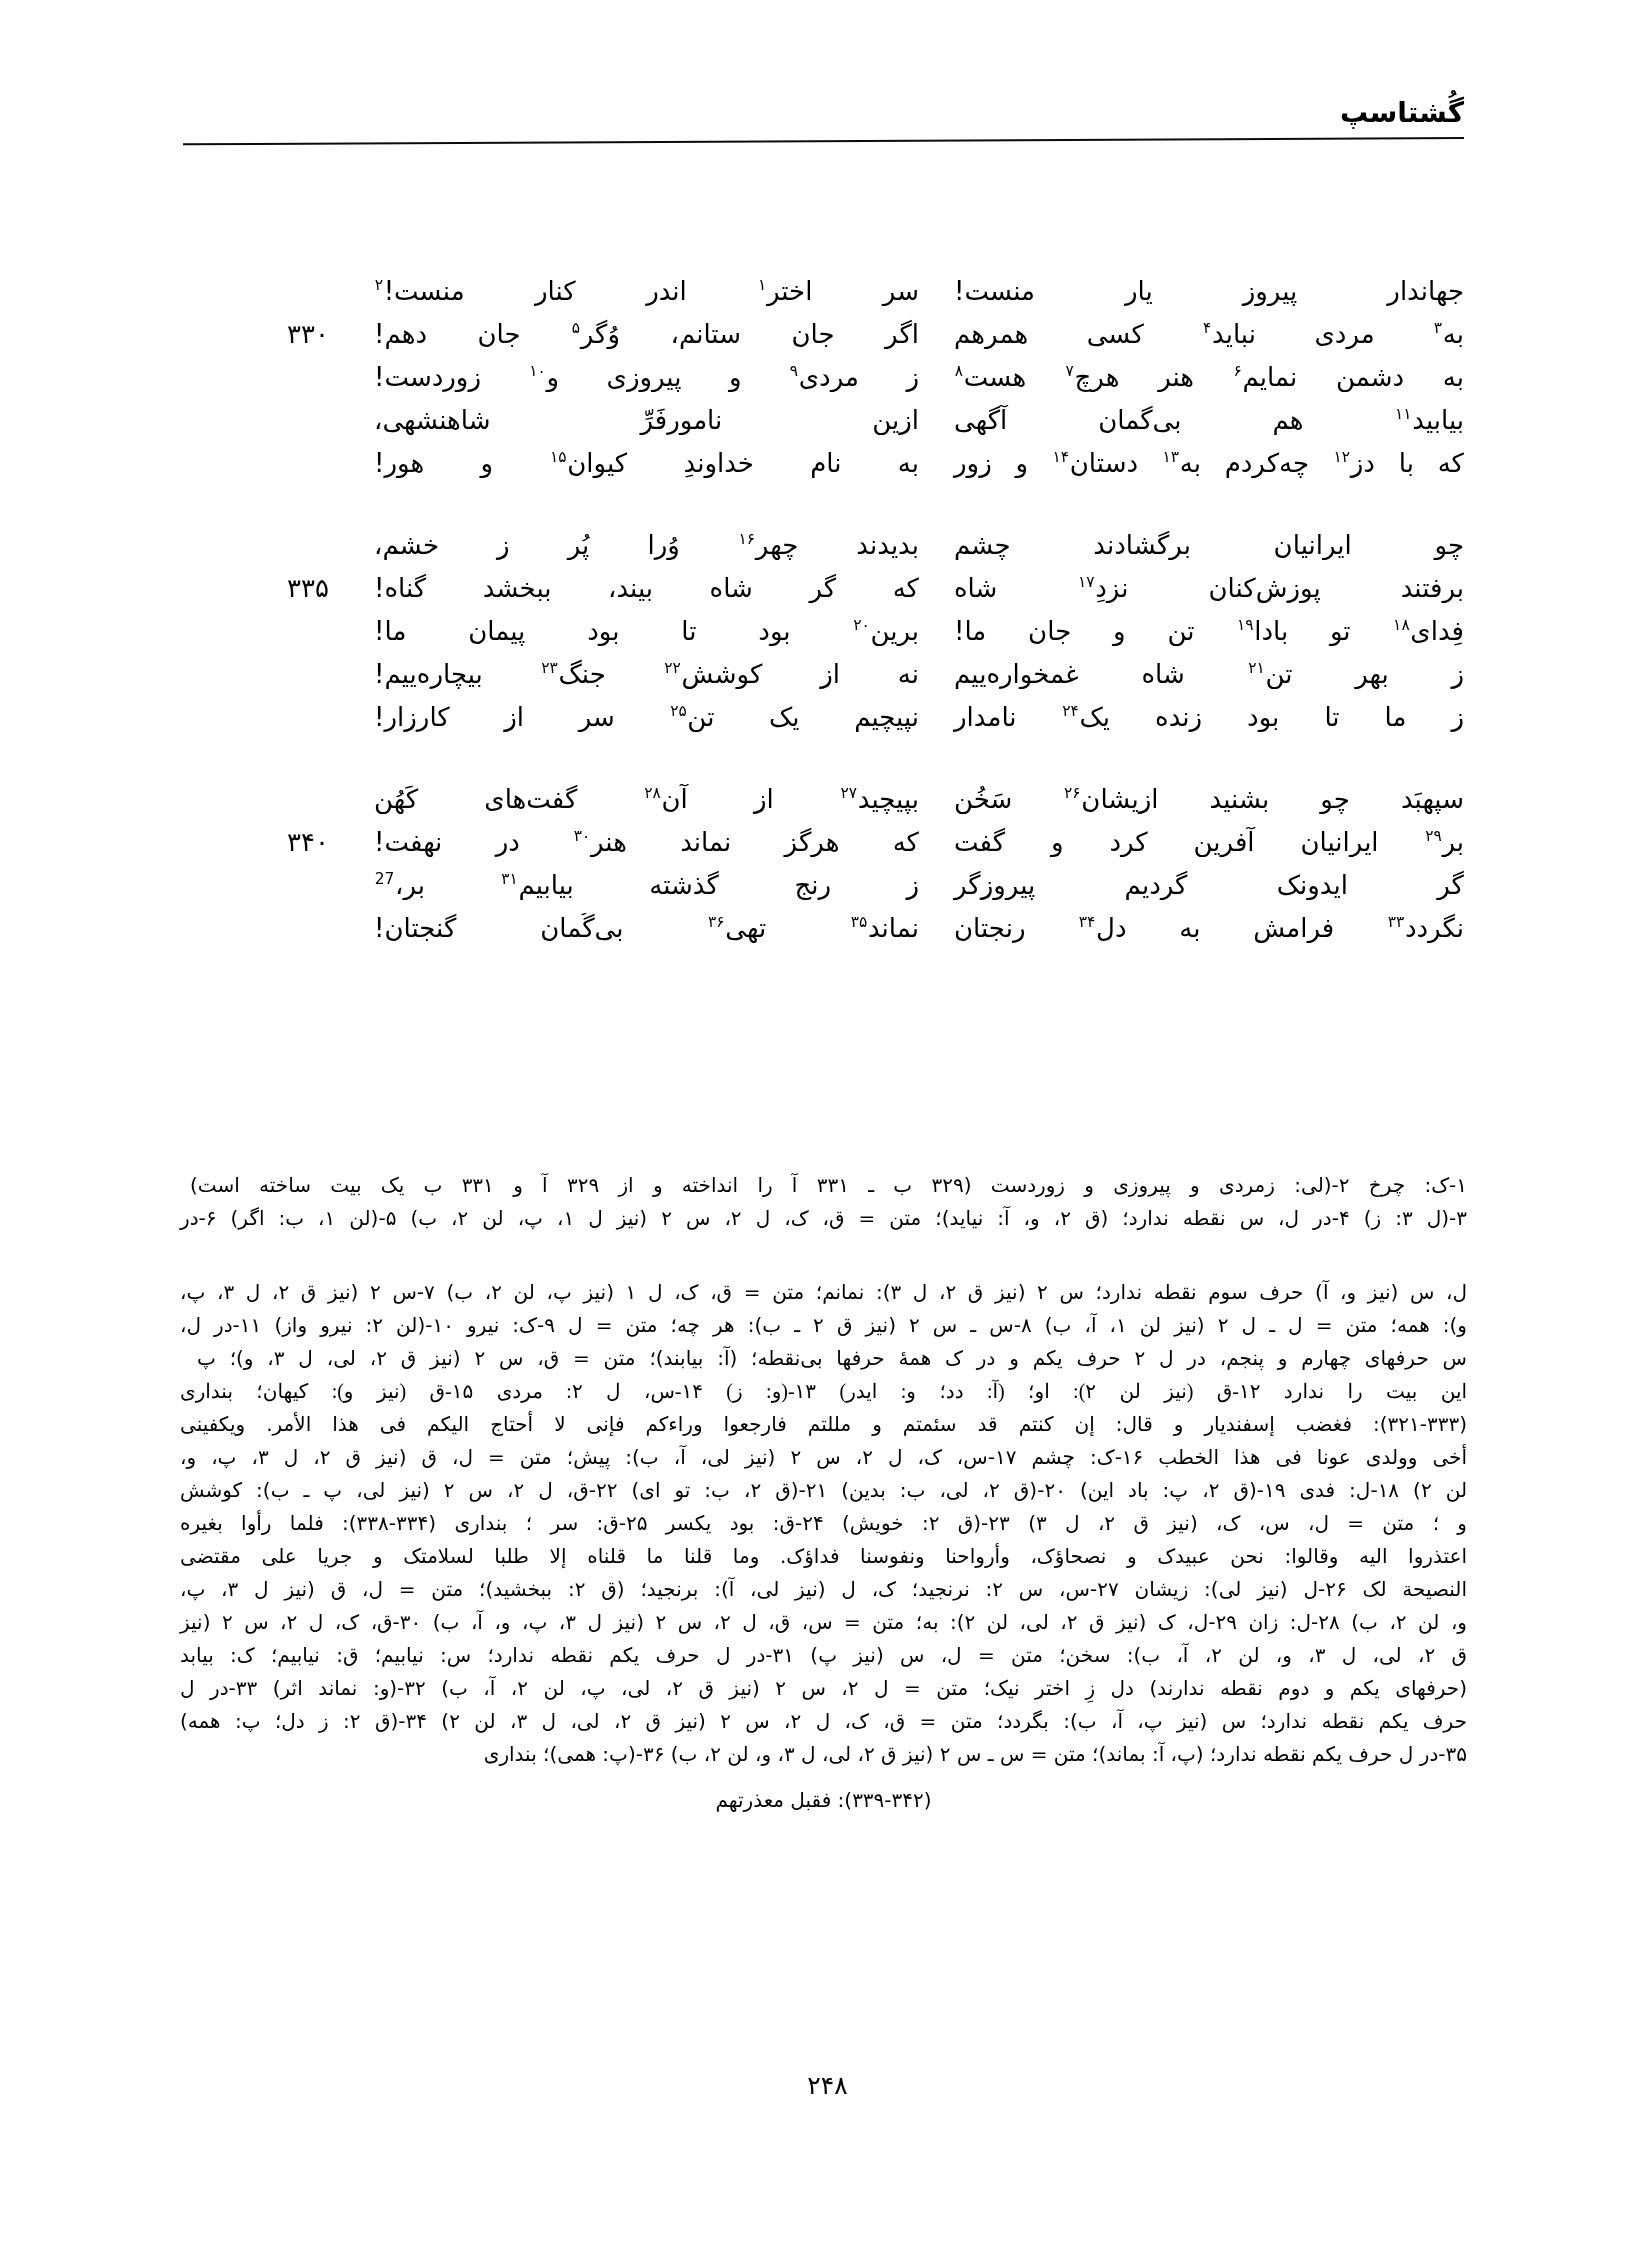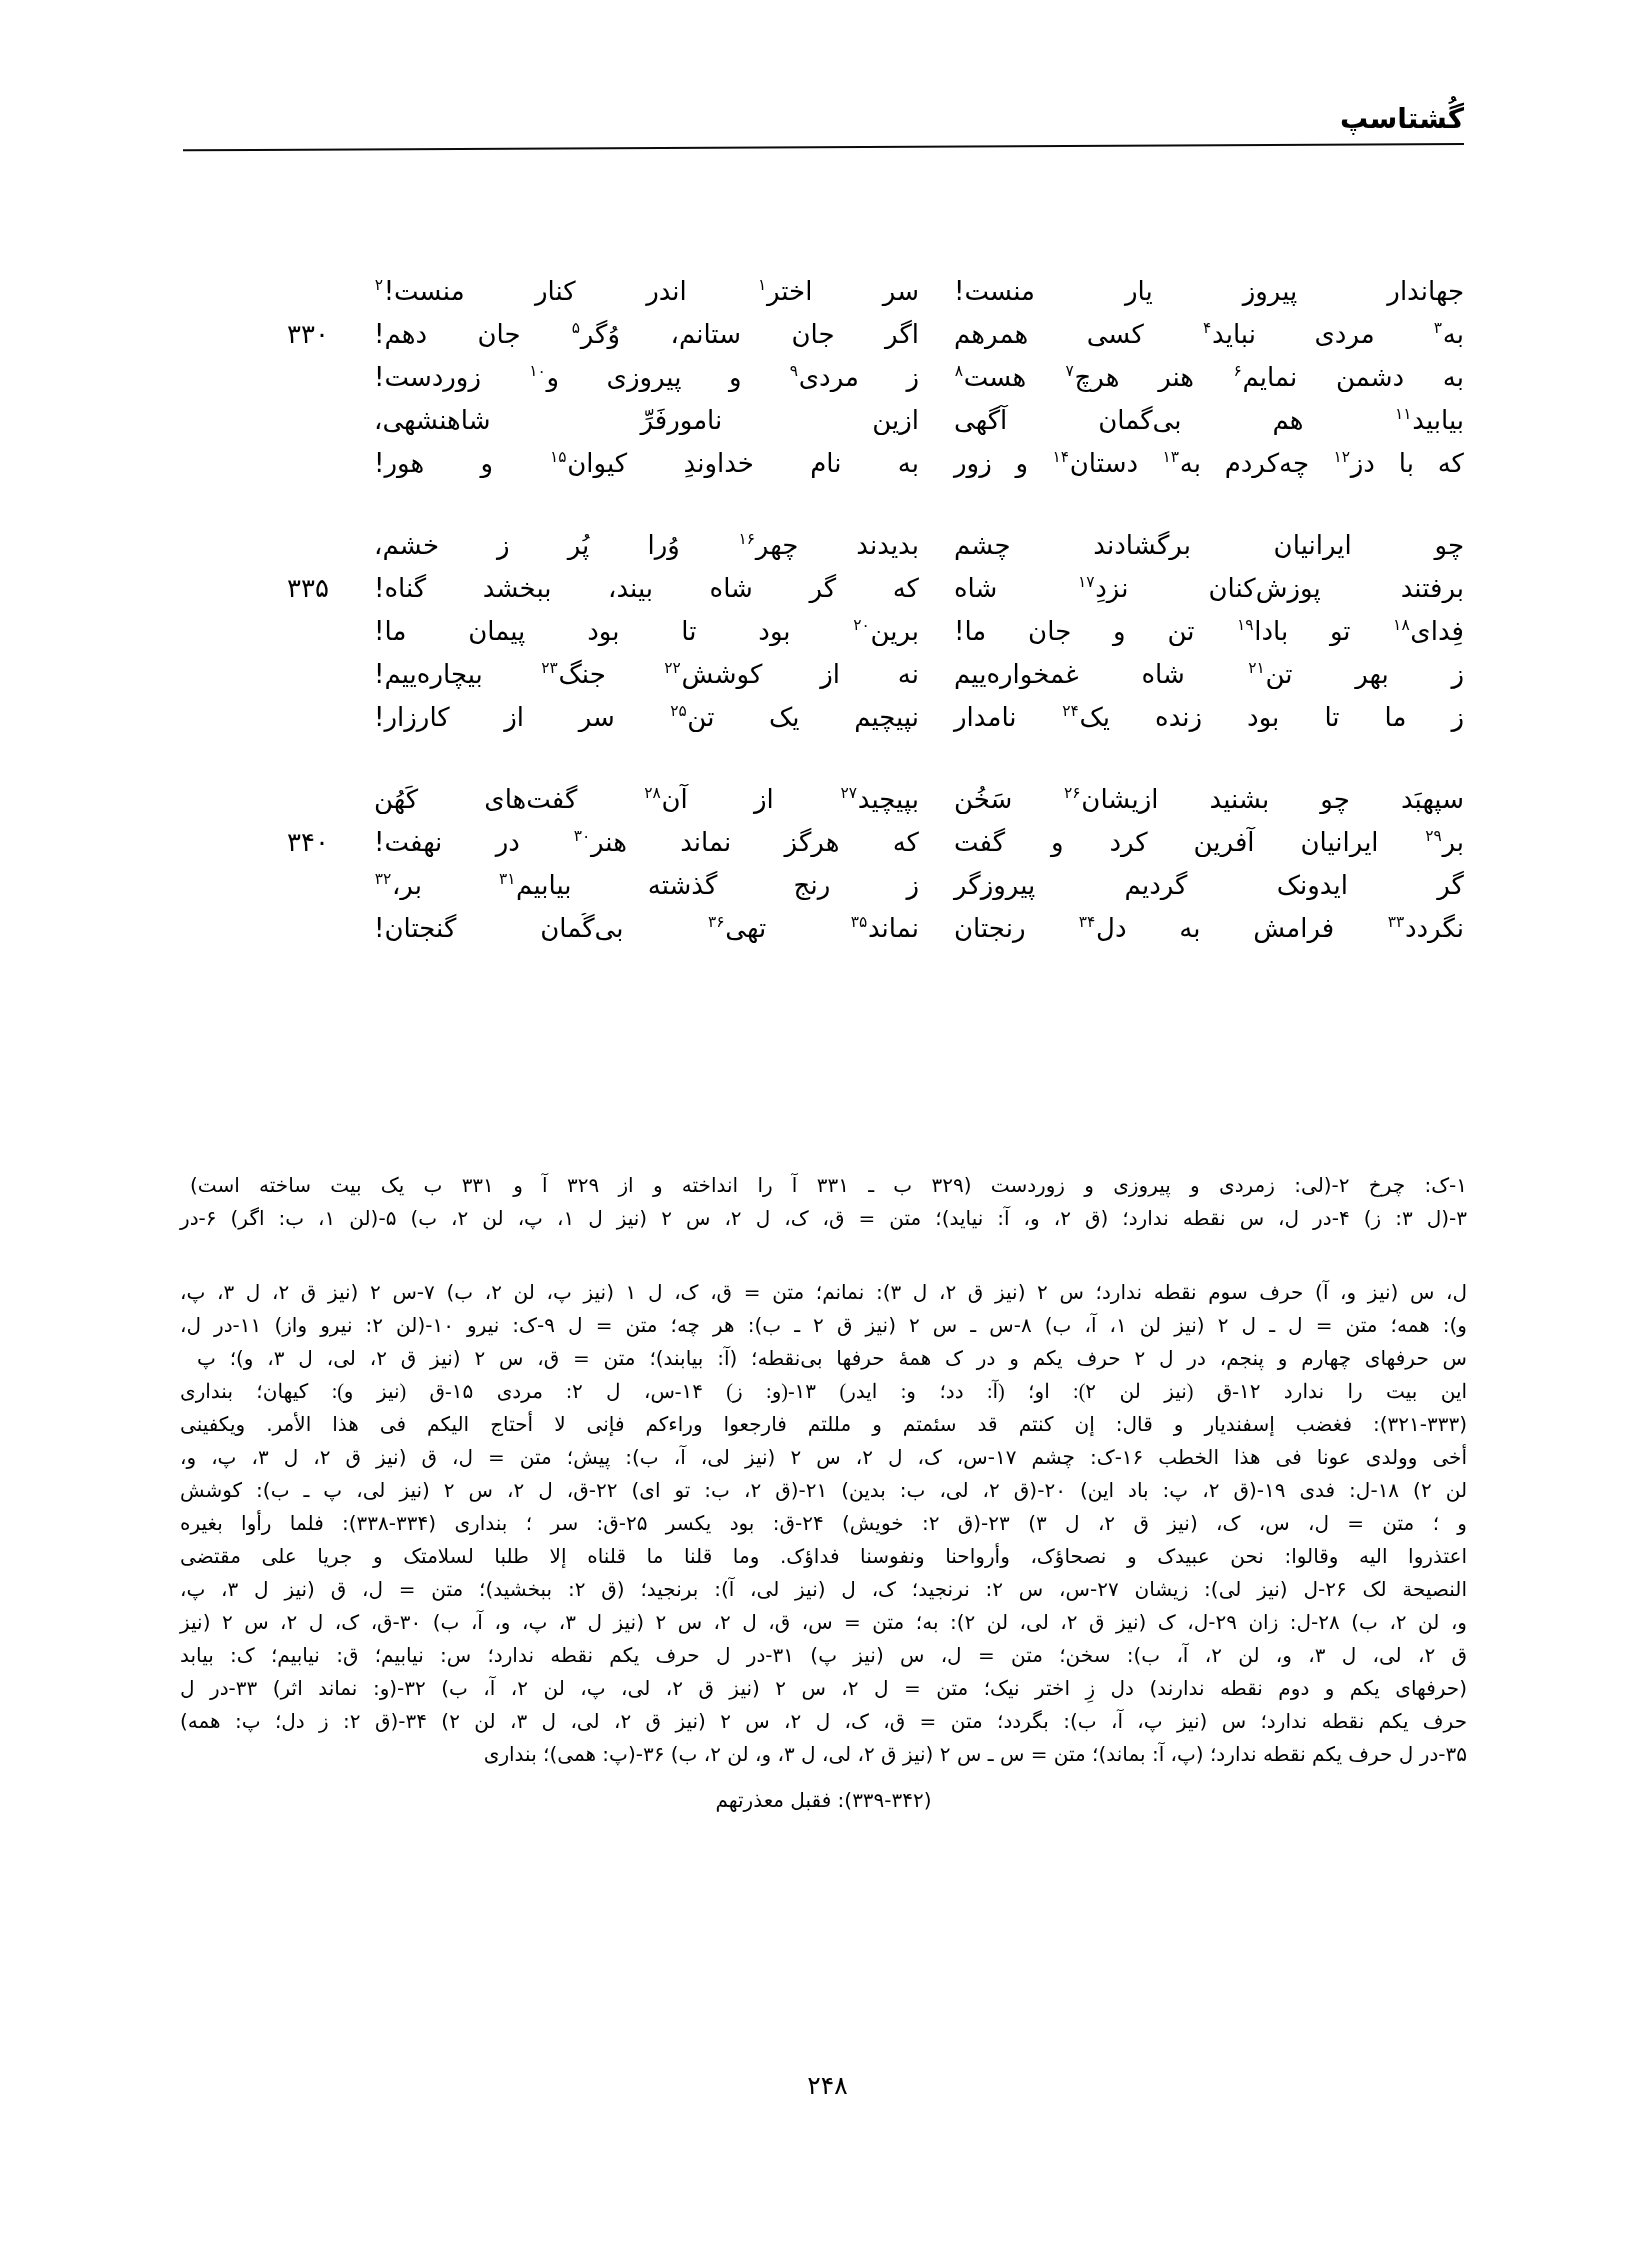--- a/index.html
+++ b/index.html
@@ -17,21 +17,21 @@
     width: 1647px;
     height: 2261px;
     background: #ffffff;
     overflow: hidden;
     box-sizing: border-box;
   }
 
   
   #header-zone {
     position: absolute;
-    top: 105px;
+    top: 99px;
     right: 183px;
     left: 183px;
     height: 84px;
   }
   .running-head {
     text-align: right;
     font-size: 28px;
     font-weight: bold;
     direction: rtl;
     line-height: 1;
@@ -374,21 +374,21 @@
             <span>گر</span>
             <span>ایدونک</span>
             <span>گردیم</span>
             <span>پیروزگر</span>
           </div>
           <div class="hemistich left">
             <span>زِ</span>
             <span>رنج</span>
             <span>گذشته</span>
             <span>بیابیم<sup class="fn">۳۱</sup></span>
-            <span>بر،<sup class="fn">۳۲</sup></span>
+            <span>بر،<sup class="fn">27</sup></span>
           </div>
           <div class="vnum"></div>
         </div>
         <div class="verse-line">
           <div class="hemistich right">
             <span>نگردد<sup class="fn">۳۳</sup></span>
             <span>فرامش</span>
             <span>به</span>
             <span>دل<sup class="fn">۳۴</sup></span>
             <span>رنجتان</span>

